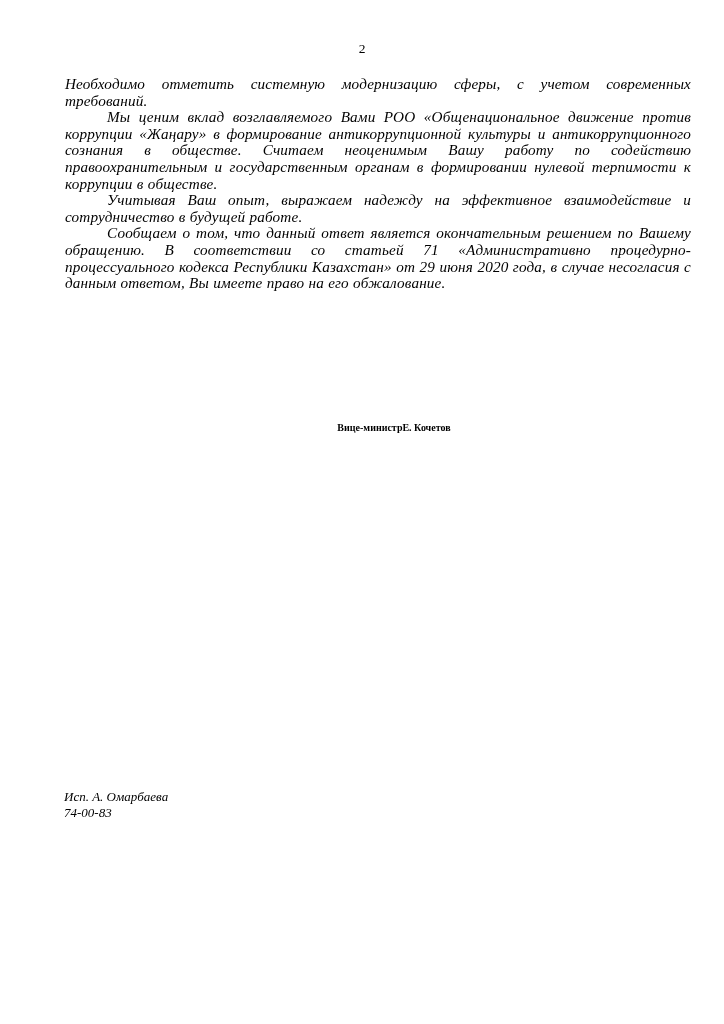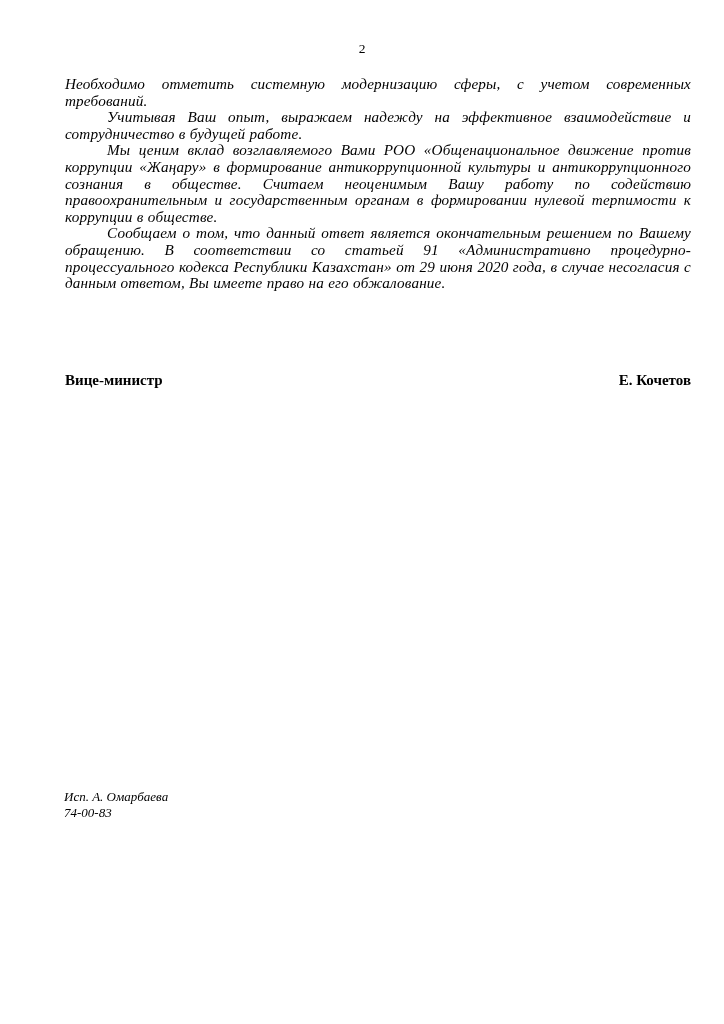--- a/index.html
+++ b/index.html
@@ -43,34 +43,35 @@
     -webkit-hyphens: none;
     hyphens: none;
     font-style: italic;
   }
   .para.indent {
     text-indent: 42px;
   }
   .signature-row {
     position: absolute;
     top: 371px;
-    left: 65px;
+    left: 81px;
     width: 626px;
     display: flex;
-    justify-content: space-between;
+    justify-content: center;
     align-items: baseline;
-    font-size: 15px;
+    font-size: 10px;
     font-weight: bold;
     line-height: 18px;
   }
   .signature-title {
     white-space: nowrap;
   }
   .signature-name {
     white-space: nowrap;
+    margin-top: 48px;
   }
   .executor {
     position: absolute;
     top: 789px;
     left: 64px;
     width: 400px;
     font-style: italic;
     font-size: 13px;
     line-height: 15.7px;
   }
@@ -80,23 +81,23 @@
 </style>
 </head>
 <body>
 
 <div class="page">
 
   <div class="page-number">2</div>
 
   <div class="body-block">
     <p class="para">Необходимо отметить системную модернизацию сферы, с учетом современных требований.</p>
+    <p class="para indent">Мы ценим вклад возглавляемого Вами РОО «Общенациональное движение против коррупции «Жаңару» в формирование антикоррупционной культуры и антикоррупционного сознания в обществе. Считаем неоценимым Вашу работу по содействию правоохранительным и государственным органам в формировании нулевой терпимости к коррупции в обществе.</p>
     <p class="para indent">Учитывая Ваш опыт, выражаем надежду на эффективное взаимодействие и сотрудничество в будущей работе.</p>
-    <p class="para indent">Мы ценим вклад возглавляемого Вами РОО «Общенациональное движение против коррупции «Жаңару» в формирование антикоррупционной культуры и антикоррупционного сознания в обществе. Считаем неоценимым Вашу работу по содействию правоохранительным и государственным органам в формировании нулевой терпимости к коррупции в обществе.</p>
-    <p class="para indent">Сообщаем о том, что данный ответ является окончательным решением по Вашему обращению. В соответствии со статьей 91 «Административно процедурно-процессуального кодекса Республики Казахстан» от 29 июня 2020 года, в случае несогласия с данным ответом, Вы имеете право на его обжалование.</p>
+    <p class="para indent">Сообщаем о том, что данный ответ является окончательным решением по Вашему обращению. В соответствии со статьей 71 «Административно процедурно-процессуального кодекса Республики Казахстан» от 29 июня 2020 года, в случае несогласия с данным ответом, Вы имеете право на его обжалование.</p>
   </div>
 
   <div class="signature-row">
     <span class="signature-title">Вице-министр</span>
     <span class="signature-name">Е. Кочетов</span>
   </div>
 
   <div class="executor">
     <div>Исп. А. Омарбаева</div>
     <div>74-00-83</div>

